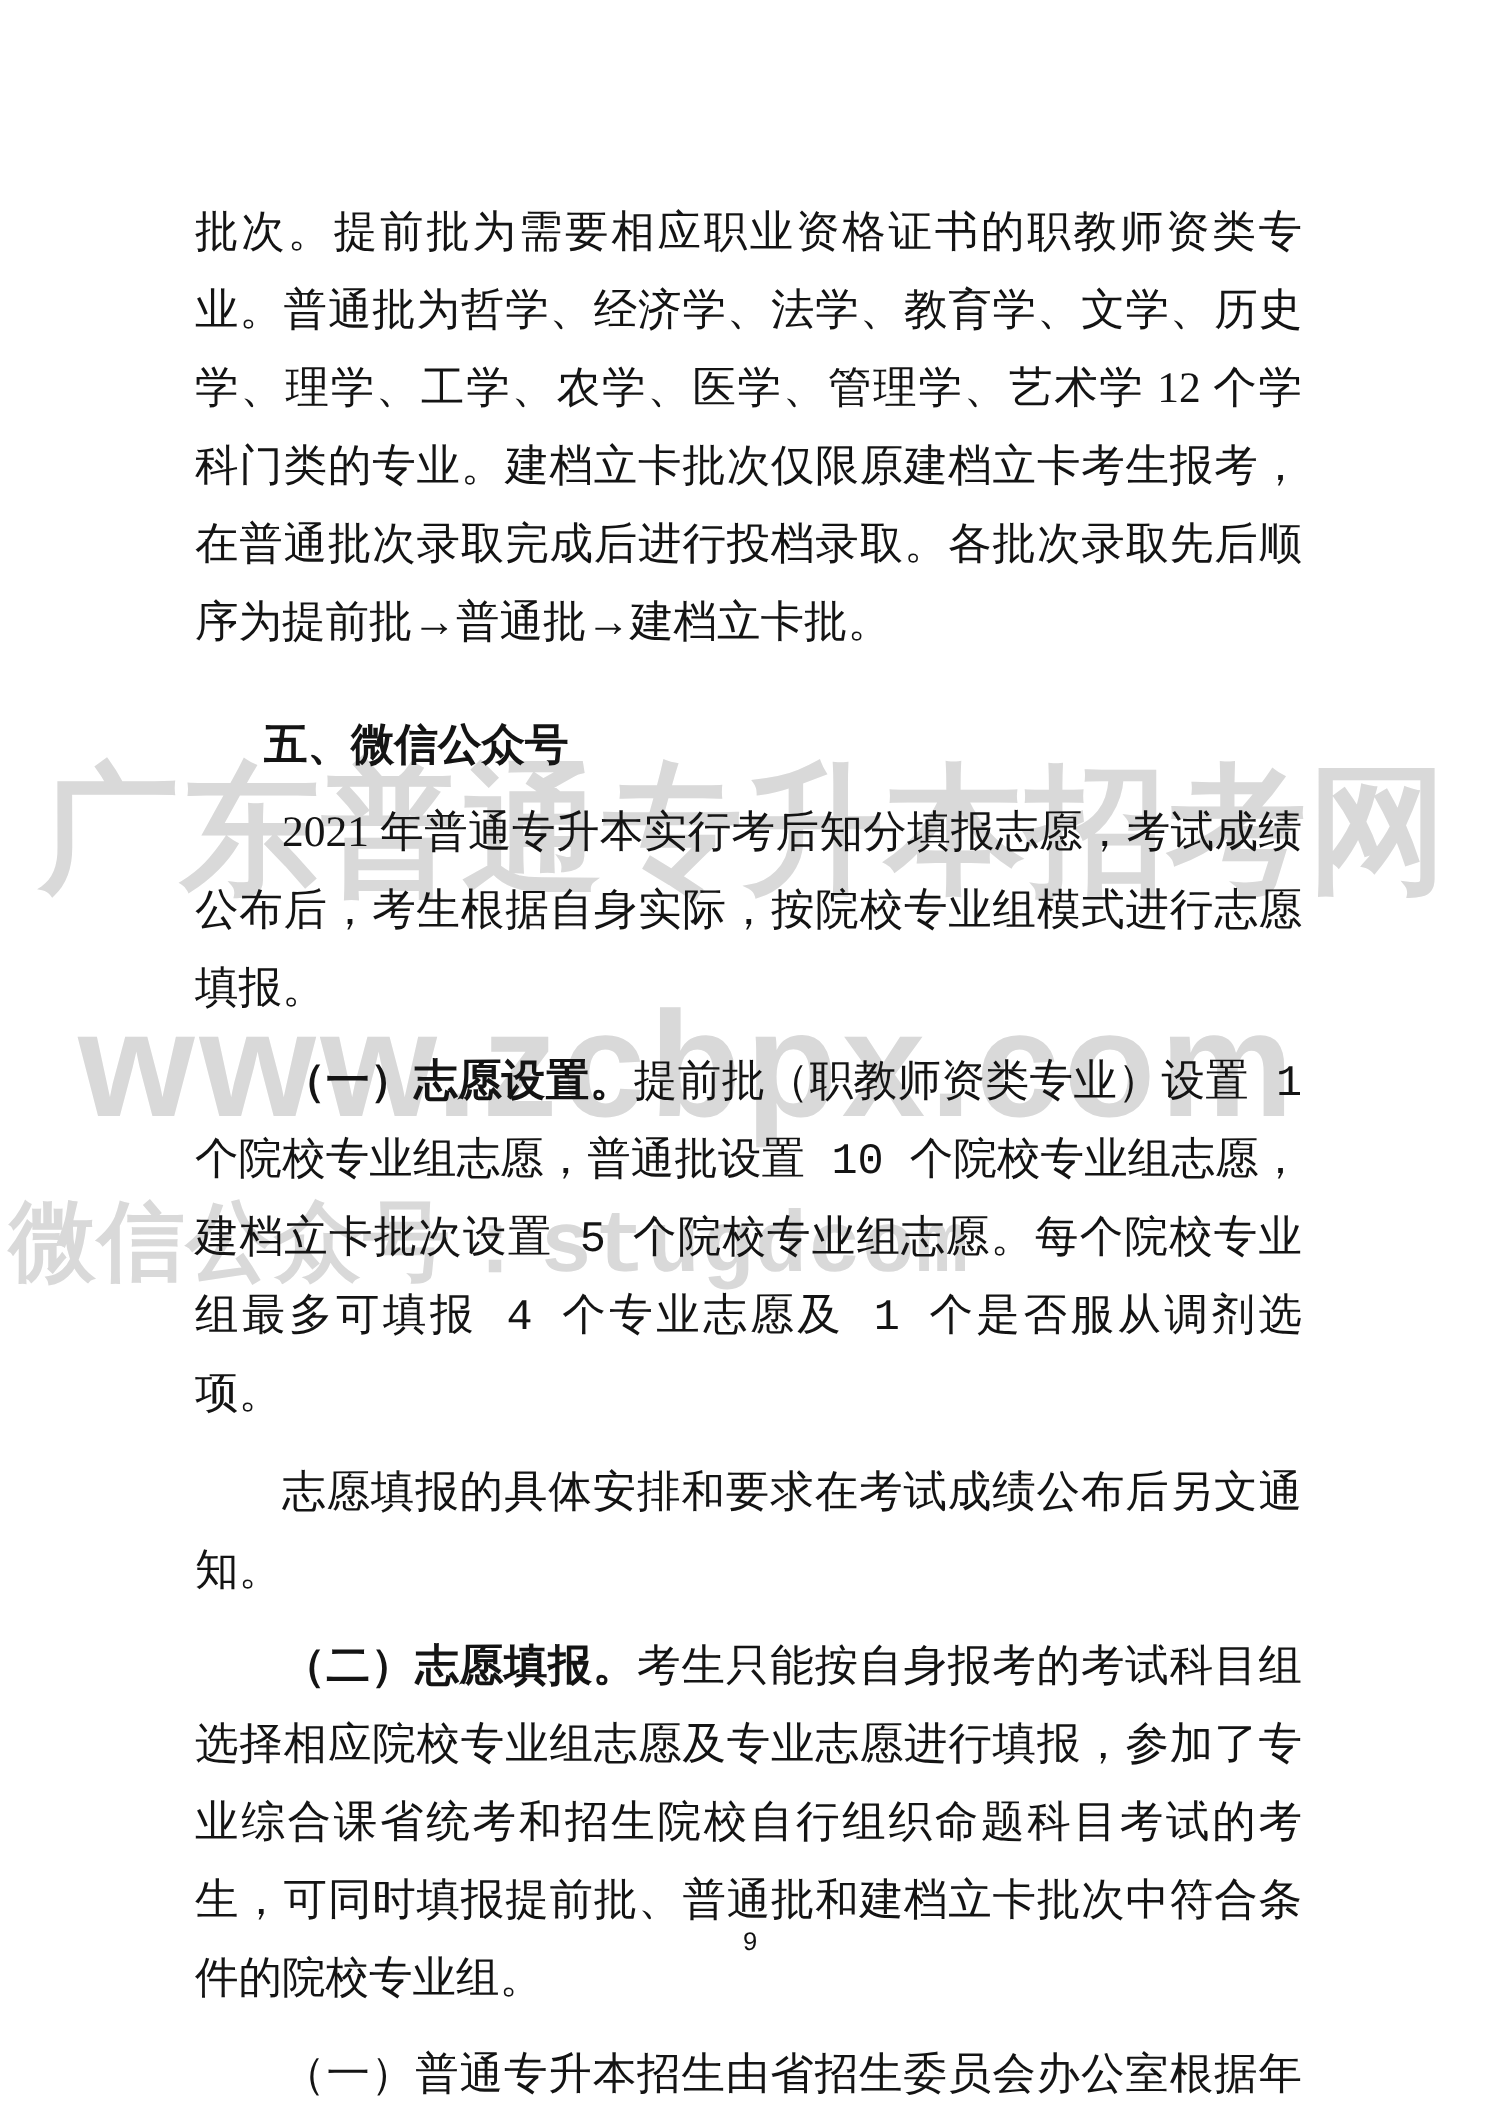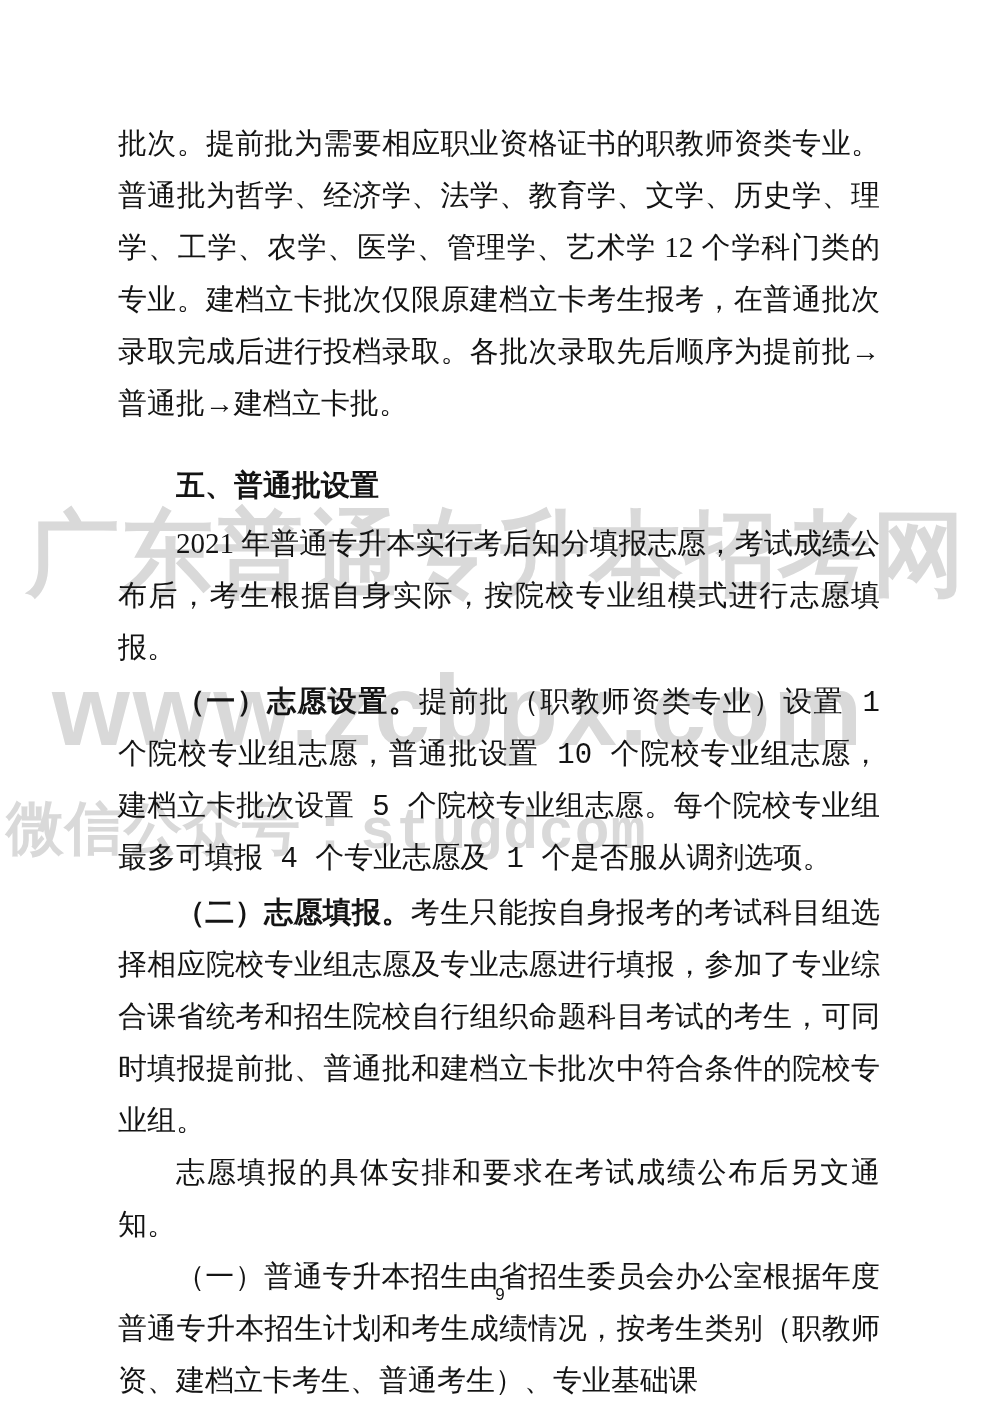--- a/index.html
+++ b/index.html
@@ -51,21 +51,21 @@
   }
   
   .content {
     position: relative;
     z-index: 1;
     padding: 117px 120px 0 118px;
     font-size: 29px;
     line-height: 52px;
   }
   .para {
-    margin: 0;
+    margin: 12px;
     text-align: justify;
     text-align-last: left;
   }
   .indent {
     text-indent: 2em;
   }
   .heading {
     margin: 0;
     font-size: 29px;
     font-weight: bold;
@@ -98,29 +98,29 @@
 <div class="page">
 
   <div class="watermark wm-url">www.zcbpx.com</div>
   <div class="watermark wm-site">广东普通专升本招考网</div>
   <div class="watermark wm-wechat">微信公众号：stugdcom</div>
 
   <main class="content">
 
     <p class="para">批次。提前批为需要相应职业资格证书的职教师资类专业。普通批为哲学、经济学、法学、教育学、文学、历史学、理学、工学、农学、医学、管理学、艺术学 12 个学科门类的专业。建档立卡批次仅限原建档立卡考生报考，在普通批次录取完成后进行投档录取。各批次录取先后顺序为提前批→普通批→建档立卡批。</p>
 
-    <h2 class="heading heading-5">五、普通批设置</h2>
+    <h2 class="heading heading-5">五、微信公众号</h2>
 
     <p class="para indent sp-before-1">2021 年普通专升本实行考后知分填报志愿，考试成绩公布后，考生根据自身实际，按院校专业组模式进行志愿填报。</p>
 
     <p class="para indent sp-before-2"><strong>（一）志愿设置。</strong><span>提前批（职教师资类专业）设置 1 个院校专业组志愿，普通批设置 10 个院校专业组志愿，建档立卡批次设置 5 个院校专业组志愿。每个院校专业组最多可填报 4 个专业志愿及 1 个是否服从调剂选项。</span></p>
 
+    <p class="para indent">志愿填报的具体安排和要求在考试成绩公布后另文通知。</p>
+
     <p class="para indent"><strong>（二）志愿填报。</strong><span>考生只能按自身报考的考试科目组选择相应院校专业组志愿及专业志愿进行填报，参加了专业综合课省统考和招生院校自行组织命题科目考试的考生，可同时填报提前批、普通批和建档立卡批次中符合条件的院校专业组。</span></p>
-
-    <p class="para indent">志愿填报的具体安排和要求在考试成绩公布后另文通知。</p>
 
 
     <p class="para indent"><span>（一）普通专升本招生由省招生委员会办公室根据年度普通专升本招生计划和考生成绩情况，按考生类别（职教师资、建档立卡考生、普通考生）、专业基础课</span></p>
 
   </main>
 
   <footer class="footer">
     <span class="page-number">9</span>
   </footer>
 

